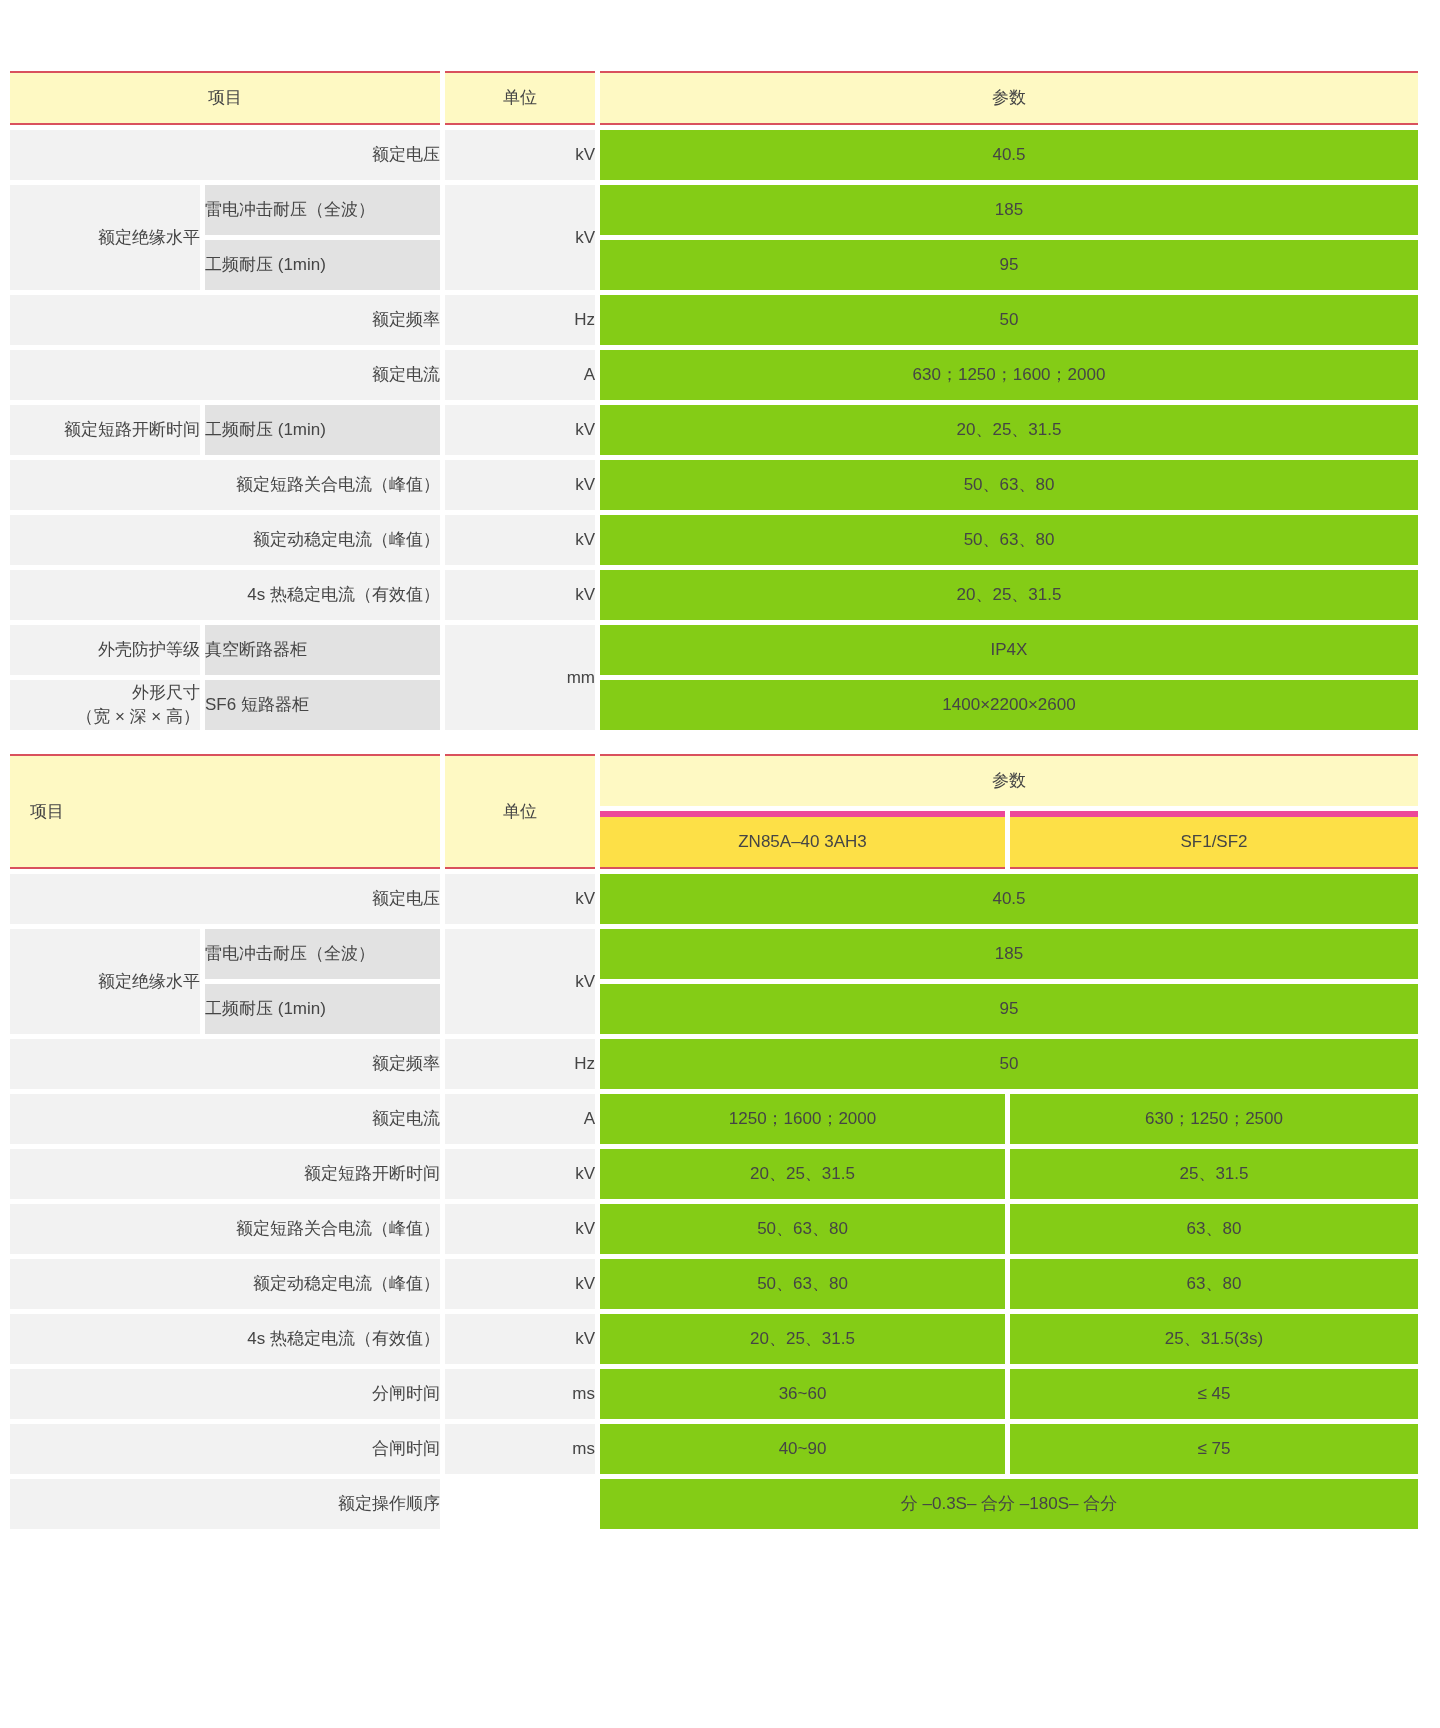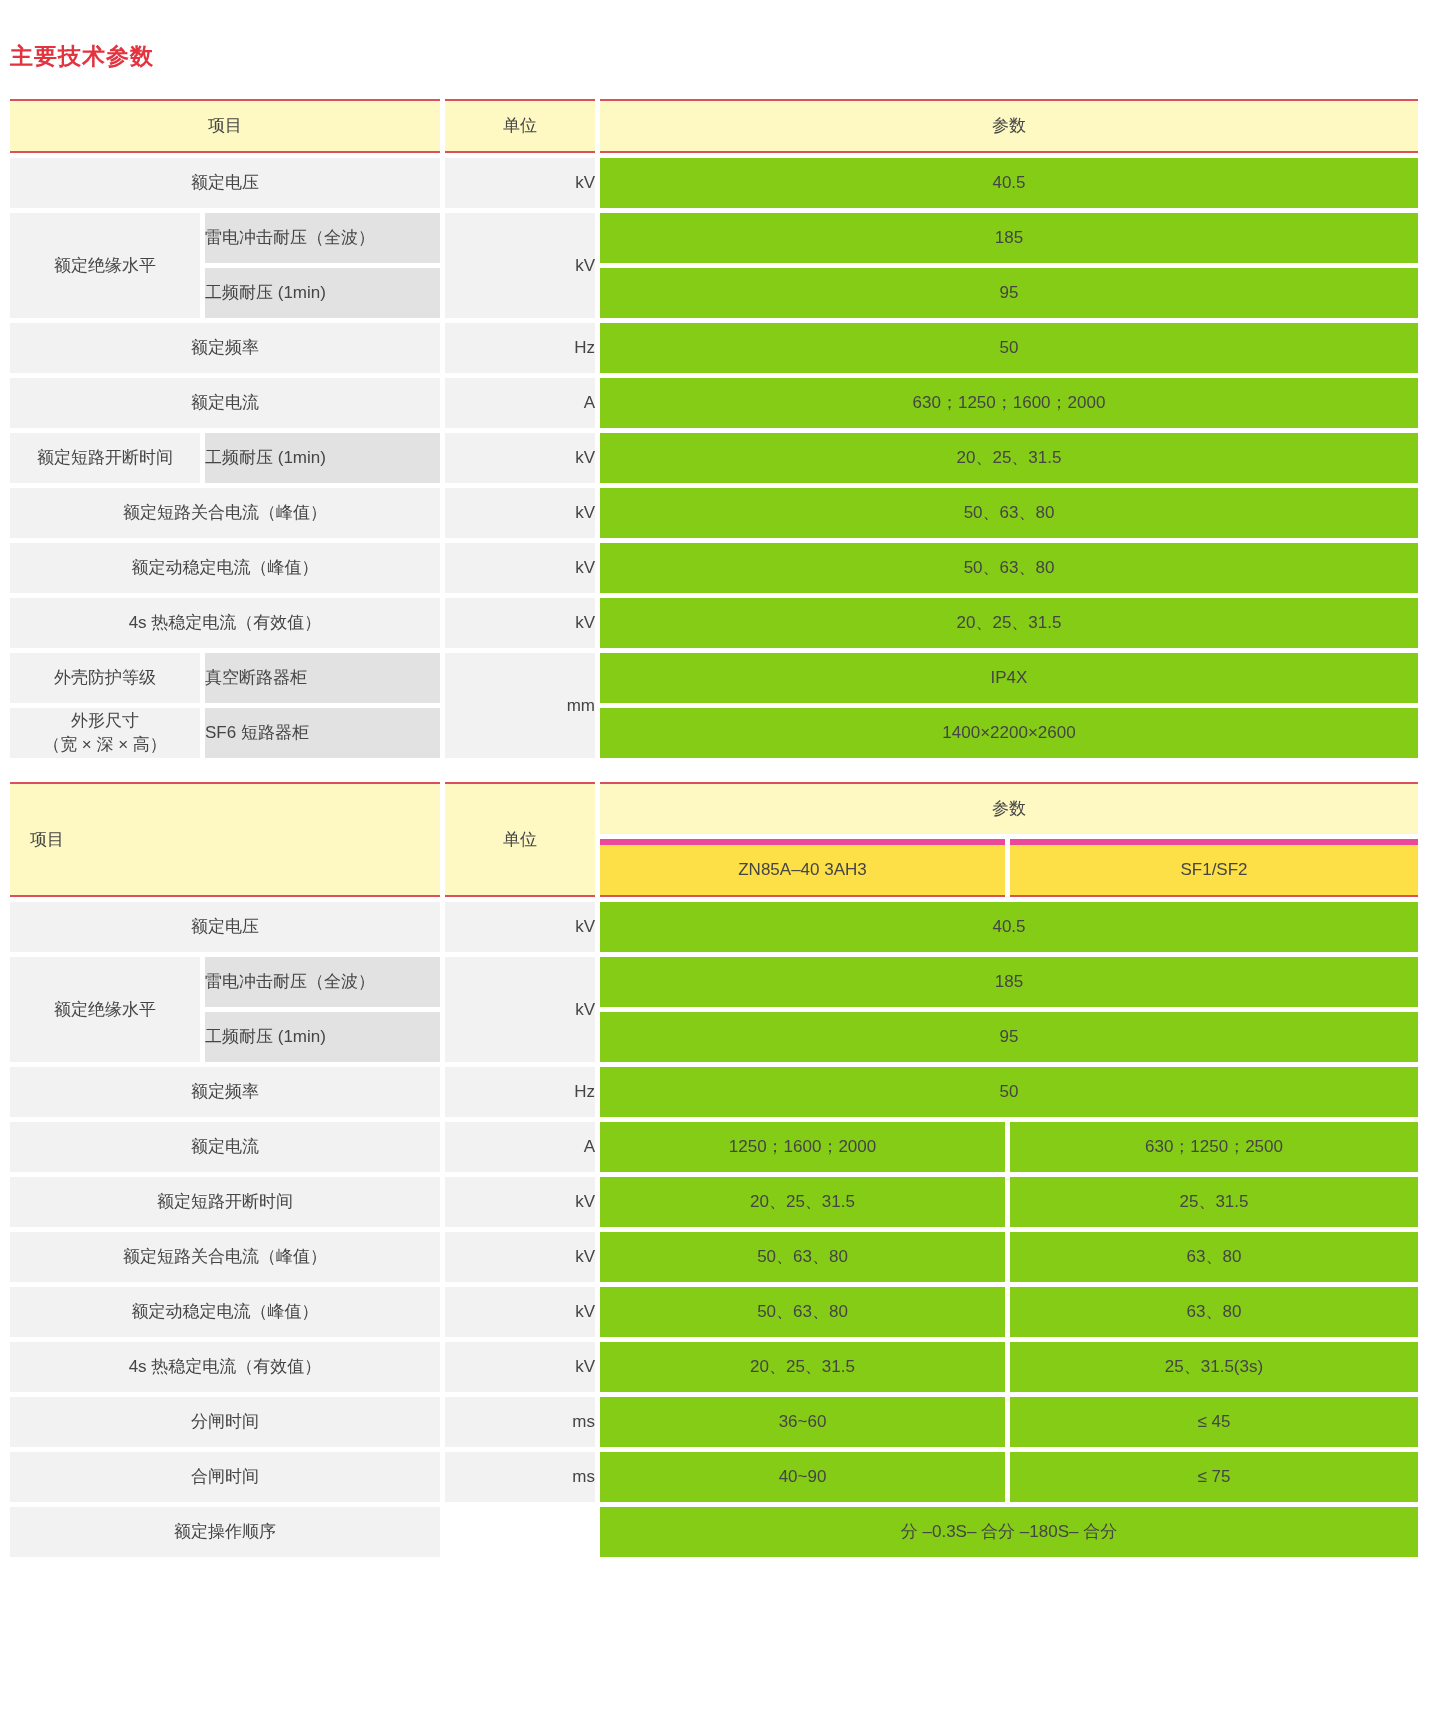--- a/index.html
+++ b/index.html
@@ -9,36 +9,35 @@
   table.spec{border-collapse:separate;border-spacing:5px;table-layout:fixed;width:1418px;margin-left:5px;}
   table.spec td{height:50px;padding:0;vertical-align:middle;font-size:17px;line-height:24px;color:#454545;word-break:break-all;}
   
   thead td{background:#fef9c3;text-align:center;color:#3d3d3d;height:44px;}
   .t1 thead td{border-top:2px solid #d9515d;border-bottom:2px solid #d9515d;}
   .t2 thead tr.rA td.pparam{border-top:2px solid #d9515d;border-bottom:none;}
   .t2 thead td.hspan{border-top:2px solid #d9515d;border-bottom:2px solid #d9515d;}
   .t2 thead tr.rB td{border-top:6px solid #ec4899;border-bottom:2px solid #d9515d;background:#fde047;}
   .t2 thead td.hitem{text-align:left;padding-left:20px;}
   
-  td.item{background:#f2f2f2;text-align:center;padding-left:20px;}
+  td.item{background:#f2f2f2;text-align:right;padding-left:20px;}
   td.sub{background:#e2e2e2;text-align:left;padding-left:20px;}
   td.unit{background:#f2f2f2;text-align:right;}
   td.val{background:#84cc16;text-align:center;color:#4c4c4c;margin-left:9px;}
   td.blank{background:transparent;}
   .two-line{display:block;}
   h2.sec-title.second{margin-top:92px;}
   table.t1{margin-top:24px;}
   table.t2{margin-top:14px;}
 </style>
 </head>
 <body>
 
 <div class="wrap">
 
-  <h2 class="sec-title">主要技术参数</h2>
 
   <table class="spec t1">
     <colgroup>
         <col style="width:190px">
         <col style="width:235px">
         <col style="width:150px">
         <col style="width:818px">
       </colgroup>
     <thead>
       <tr>

